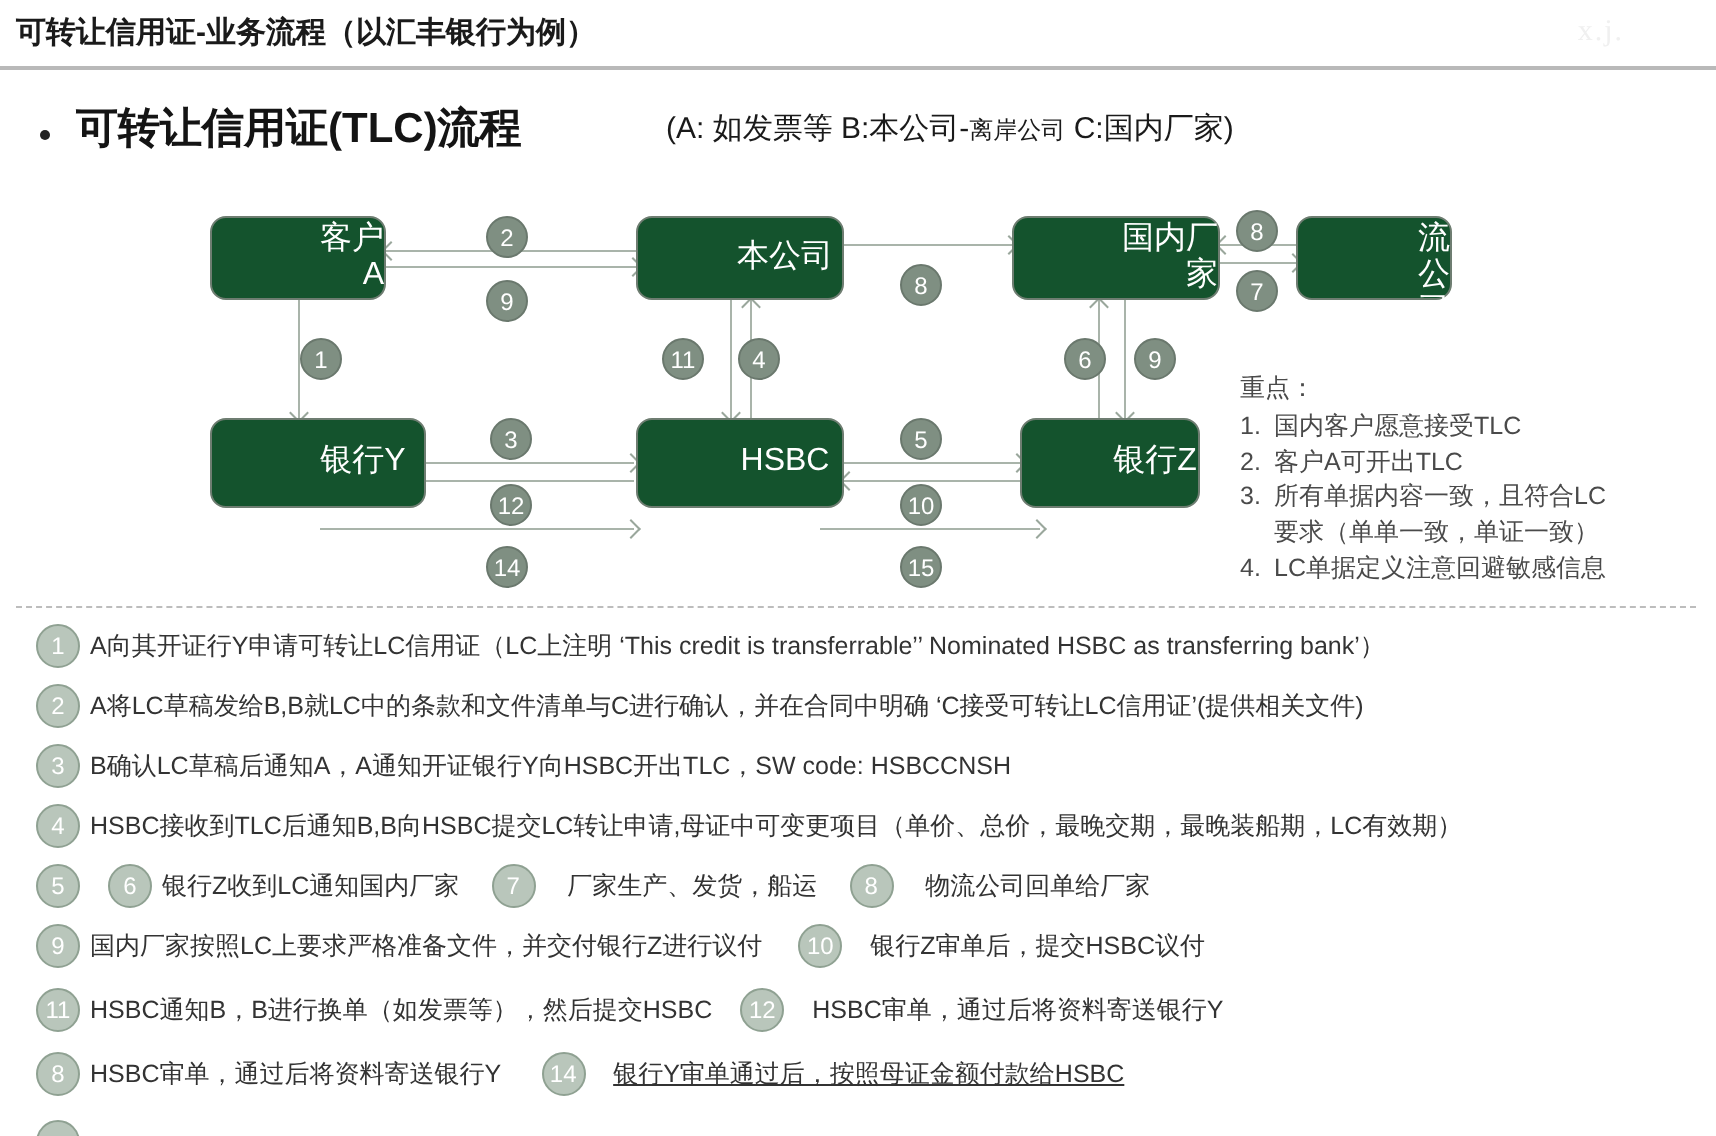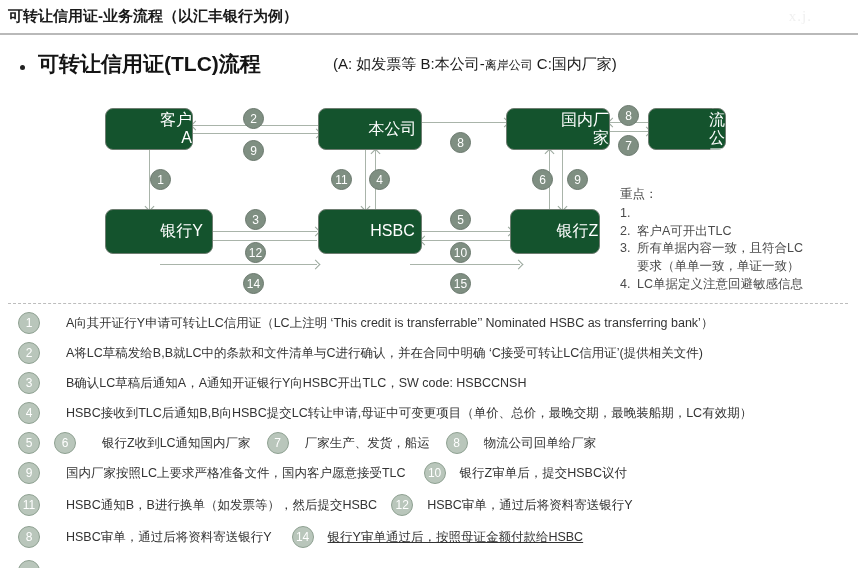--- a/index.html
+++ b/index.html
@@ -123,21 +123,21 @@
     width: 22px; height: 22px; flex: 0 0 22px;
     border-radius: 50%;
     background: #b9c6bb;
     border: 1.2px solid #8fa192;
     color: #ffffff; font-size: 12px;
     display: flex; align-items: center; justify-content: center;
     line-height: 1;
   }
   .step-text {
     font-size: 12.5px; color: #333333;
-    margin-left: 26px;
+    margin-left: 5px;
   }
   .cut-circle {
     position: absolute; left: 18px; top: 560px;
     width: 22px; height: 22px; border-radius: 50%;
     background: #b9c6bb; border: 1.2px solid #8fa192;
   }
 </style>
 </head>
 <body>
 
@@ -243,20 +243,21 @@
     <div class="badge" style="left:450px; top:113px;">5</div>
     <div class="badge" style="left:450px; top:146px;">10</div>
     <div class="badge" style="left:243px; top:177px;">14</div>
     <div class="badge" style="left:450px; top:177px;">15</div>
   </div>
 
   <div class="keypoints">
     <div class="kp-title">重点：</div>
     <div class="kp-item">
       <span class="kp-num">1.</span>
+      <span>国内客户愿意接受TLC</span>
     </div>
     <div class="kp-item">
       <span class="kp-num">2.</span>
       <span>客户A可开出TLC</span>
     </div>
     <div class="kp-item">
       <span class="kp-num">3.</span>
       <span>所有单据内容一致，且符合LC</span>
     </div>
     <div class="kp-cont">要求（单单一致，单证一致）</div>
@@ -312,21 +313,21 @@
       </div>
       <div class="step-seg" style="margin-left:16px;">
         <div class="circ">8</div>
         <div class="step-text" style="margin-left:16px;">物流公司回单给厂家</div>
       </div>
     </div>
 
     <div class="step-row" style="left:18px; top:150px;">
       <div class="step-seg">
         <div class="circ">9</div>
-        <div class="step-text">国内厂家按照LC上要求严格准备文件，国内客户愿意接受TLC</div>
+        <div class="step-text">国内厂家按照LC上要求严格准备文件，并交付银行Z进行议付</div>
       </div>
       <div class="step-seg" style="margin-left:18px;">
         <div class="circ">10</div>
         <div class="step-text" style="margin-left:14px;">银行Z审单后，提交HSBC议付</div>
       </div>
     </div>
 
     <div class="step-row" style="left:18px; top:182px;">
       <div class="step-seg">
         <div class="circ">11</div>

